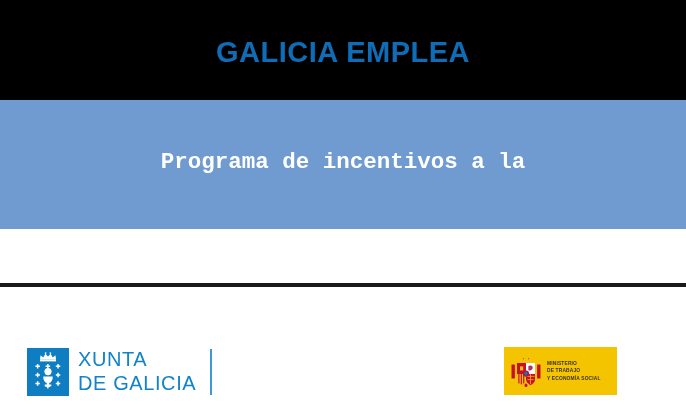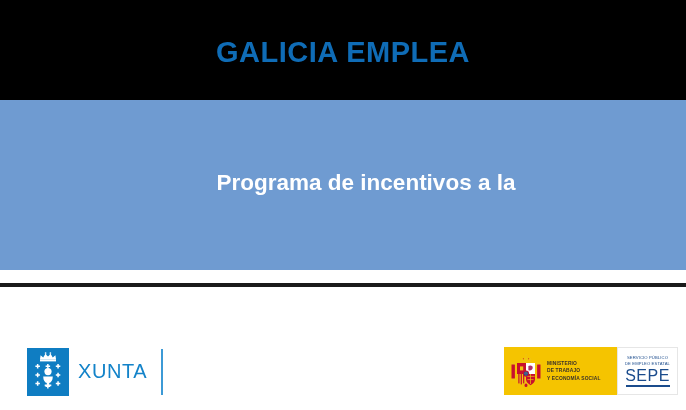--- a/index.html
+++ b/index.html
@@ -44,26 +44,27 @@
     margin: 0;
     padding-top: 6px;
   }
 
   
   .blue-band {
     position: absolute;
     left: 0;
     top: 100px;
     width: 686px;
-    height: 170px;
+    height: 129px;
     background: #6f9bd1;
     display: flex;
     align-items: center;
-    justify-content: flex-end;
+    justify-content: center;
     box-sizing: border-box;
+    font-family: Liberation Mono, monospace;
   }
   .band-text {
     color: #ffffff;
     font-size: 22.5px;
     font-weight: bold;
     text-align: center;
     line-height: 1.32;
     width: 640px;
     margin: 0;
     padding-bottom: 4px;
@@ -252,20 +253,21 @@
 
         <g fill="#ffffff">
           <circle cx="21" cy="23.6" r="3.6"></circle>
           <path d="M16.2 28.4h9.6c0 4.0-1.9 6.0-3.6 6.6v1.6h2.1v1.7h-6.6v-1.7h2.1v-1.6c-1.7-0.6-3.6-2.6-3.6-6.6z"></path>
         </g>
       </svg>
     </div>
 
     <div class="xunta-word">
       <span class="l1">XUNTA</span>
+      <span class="l2">DE GALICIA</span>
     </div>
 
     <div class="xunta-divider"></div>
 
     <div class="conselleria">
     </div>
   </div>
 
   <div class="ministerio">
     <div class="coat">
@@ -326,22 +328,14 @@
         </g>
       </svg>
     </div>
     <div class="ministerio-text">
       <span>MINISTERIO</span>
       <span>DE TRABAJO</span>
       <span>Y ECONOMÍA SOCIAL</span>
     </div>
   </div>
 
-  <div class="sepe">
-    <div class="sepe-small">
-      <span>SERVICIO PÚBLICO</span>
-      <span>DE EMPLEO ESTATAL</span>
-    </div>
-    <div class="sepe-word">SEPE</div>
-    <div class="sepe-underline"></div>
-  </div>
 
 </div>
 
 </body></html>

